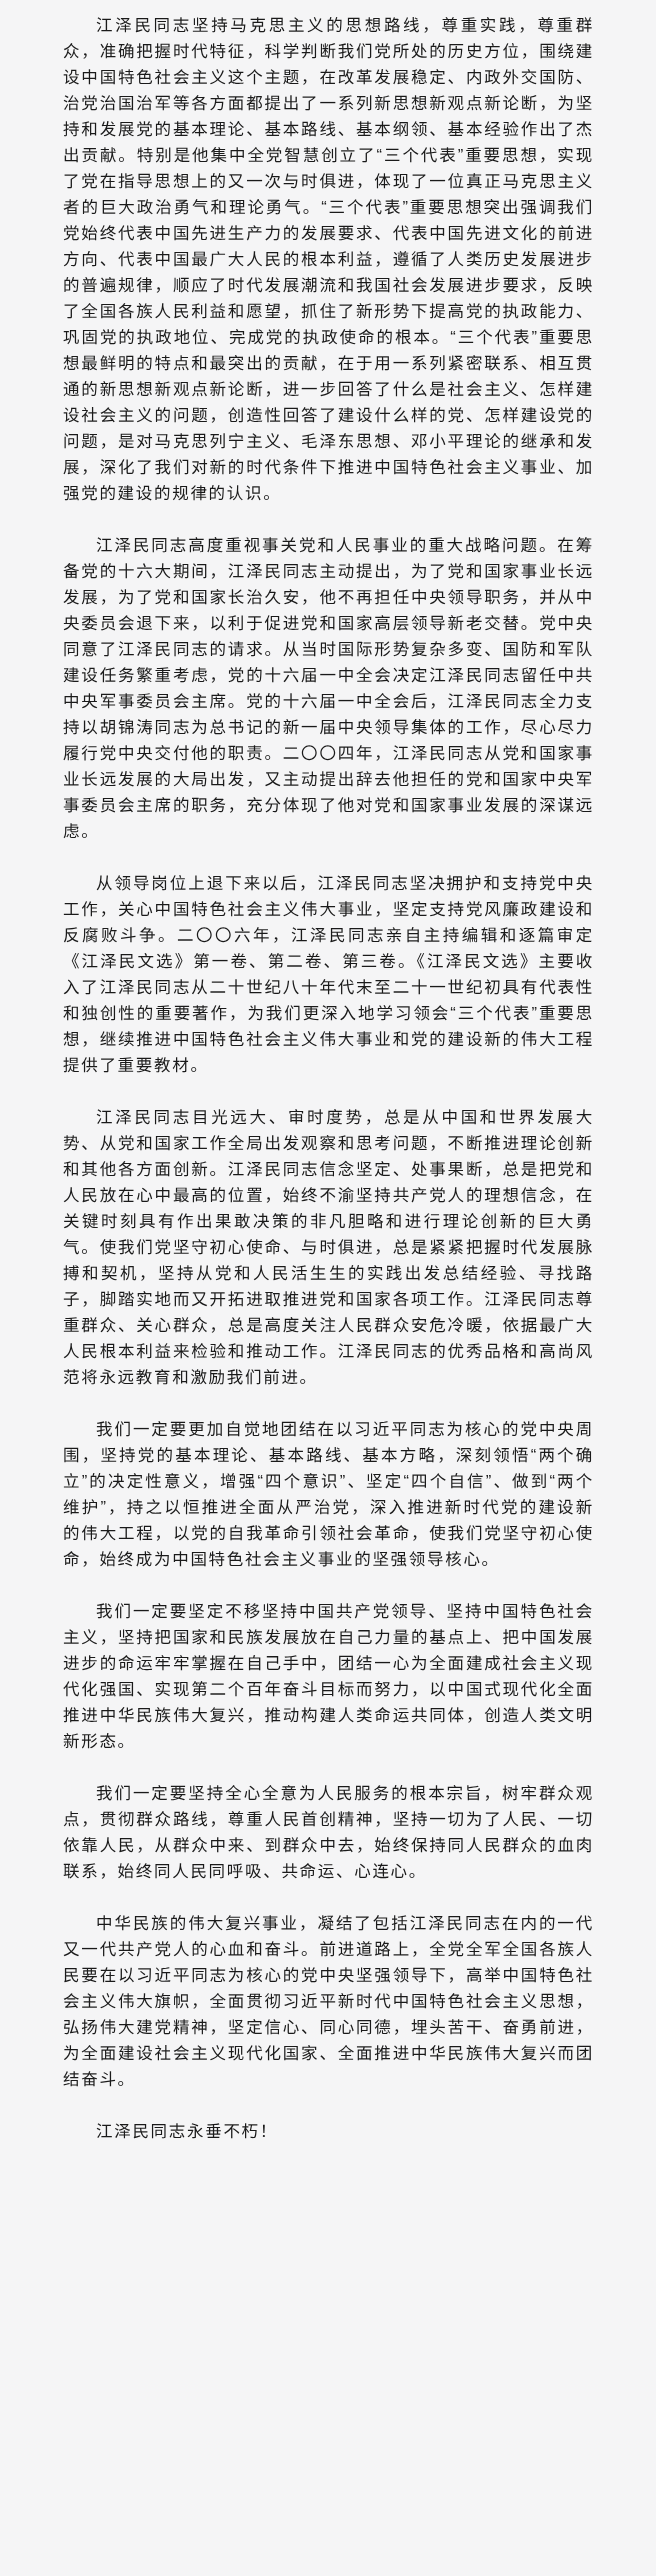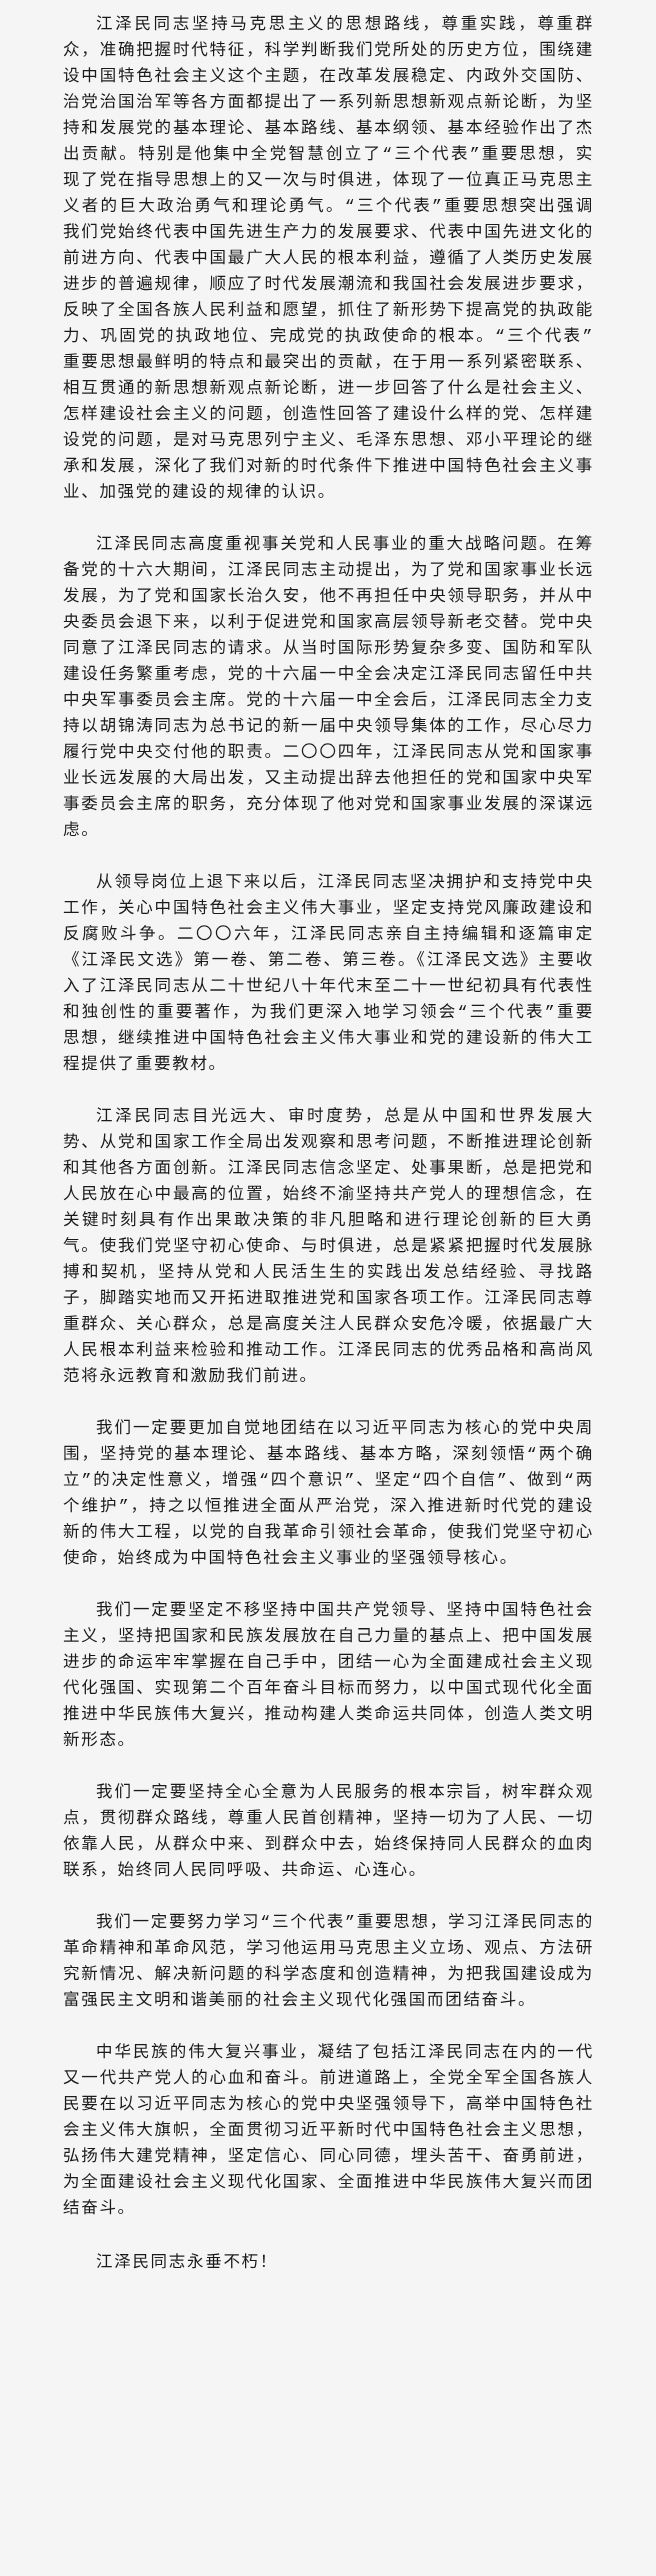--- a/index.html
+++ b/index.html
@@ -20,38 +20,36 @@
     font-size: 16.5px;
     line-height: 26px;
     letter-spacing: 1.7px;
     text-align: justify;
     text-justify: inter-ideograph;
   }
   .para {
     margin: 0 0 26px 0;
     text-indent: 2em;
     word-break: break-all;
-    font-family: Liberation Mono, monospace;
   }
   .closing {
     margin: 0 0 26px 0;
     text-indent: 2em;
   }
 </style>
 </head>
 <body>
 
 <div class="doc">
   <div id="paragraphs">
       <p class="para">江泽民同志坚持马克思主义的思想路线，尊重实践，尊重群众，准确把握时代特征，科学判断我们党所处的历史方位，围绕建设中国特色社会主义这个主题，在改革发展稳定、内政外交国防、治党治国治军等各方面都提出了一系列新思想新观点新论断，为坚持和发展党的基本理论、基本路线、基本纲领、基本经验作出了杰出贡献。特别是他集中全党智慧创立了“三个代表”重要思想，实现了党在指导思想上的又一次与时俱进，体现了一位真正马克思主义者的巨大政治勇气和理论勇气。“三个代表”重要思想突出强调我们党始终代表中国先进生产力的发展要求、代表中国先进文化的前进方向、代表中国最广大人民的根本利益，遵循了人类历史发展进步的普遍规律，顺应了时代发展潮流和我国社会发展进步要求，反映了全国各族人民利益和愿望，抓住了新形势下提高党的执政能力、巩固党的执政地位、完成党的执政使命的根本。“三个代表”重要思想最鲜明的特点和最突出的贡献，在于用一系列紧密联系、相互贯通的新思想新观点新论断，进一步回答了什么是社会主义、怎样建设社会主义的问题，创造性回答了建设什么样的党、怎样建设党的问题，是对马克思列宁主义、毛泽东思想、邓小平理论的继承和发展，深化了我们对新的时代条件下推进中国特色社会主义事业、加强党的建设的规律的认识。</p>
       <p class="para">江泽民同志高度重视事关党和人民事业的重大战略问题。在筹备党的十六大期间，江泽民同志主动提出，为了党和国家事业长远发展，为了党和国家长治久安，他不再担任中央领导职务，并从中央委员会退下来，以利于促进党和国家高层领导新老交替。党中央同意了江泽民同志的请求。从当时国际形势复杂多变、国防和军队建设任务繁重考虑，党的十六届一中全会决定江泽民同志留任中共中央军事委员会主席。党的十六届一中全会后，江泽民同志全力支持以胡锦涛同志为总书记的新一届中央领导集体的工作，尽心尽力履行党中央交付他的职责。二〇〇四年，江泽民同志从党和国家事业长远发展的大局出发，又主动提出辞去他担任的党和国家中央军事委员会主席的职务，充分体现了他对党和国家事业发展的深谋远虑。</p>
       <p class="para">从领导岗位上退下来以后，江泽民同志坚决拥护和支持党中央工作，关心中国特色社会主义伟大事业，坚定支持党风廉政建设和反腐败斗争。二〇〇六年，江泽民同志亲自主持编辑和逐篇审定《江泽民文选》第一卷、第二卷、第三卷。《江泽民文选》主要收入了江泽民同志从二十世纪八十年代末至二十一世纪初具有代表性和独创性的重要著作，为我们更深入地学习领会“三个代表”重要思想，继续推进中国特色社会主义伟大事业和党的建设新的伟大工程提供了重要教材。</p>
       <p class="para">江泽民同志目光远大、审时度势，总是从中国和世界发展大势、从党和国家工作全局出发观察和思考问题，不断推进理论创新和其他各方面创新。江泽民同志信念坚定、处事果断，总是把党和人民放在心中最高的位置，始终不渝坚持共产党人的理想信念，在关键时刻具有作出果敢决策的非凡胆略和进行理论创新的巨大勇气。使我们党坚守初心使命、与时俱进，总是紧紧把握时代发展脉搏和契机，坚持从党和人民活生生的实践出发总结经验、寻找路子，脚踏实地而又开拓进取推进党和国家各项工作。江泽民同志尊重群众、关心群众，总是高度关注人民群众安危冷暖，依据最广大人民根本利益来检验和推动工作。江泽民同志的优秀品格和高尚风范将永远教育和激励我们前进。</p>
       <p class="para">我们一定要更加自觉地团结在以习近平同志为核心的党中央周围，坚持党的基本理论、基本路线、基本方略，深刻领悟“两个确立”的决定性意义，增强“四个意识”、坚定“四个自信”、做到“两个维护”，持之以恒推进全面从严治党，深入推进新时代党的建设新的伟大工程，以党的自我革命引领社会革命，使我们党坚守初心使命，始终成为中国特色社会主义事业的坚强领导核心。</p>
       <p class="para">我们一定要坚定不移坚持中国共产党领导、坚持中国特色社会主义，坚持把国家和民族发展放在自己力量的基点上、把中国发展进步的命运牢牢掌握在自己手中，团结一心为全面建成社会主义现代化强国、实现第二个百年奋斗目标而努力，以中国式现代化全面推进中华民族伟大复兴，推动构建人类命运共同体，创造人类文明新形态。</p>
       <p class="para">我们一定要坚持全心全意为人民服务的根本宗旨，树牢群众观点，贯彻群众路线，尊重人民首创精神，坚持一切为了人民、一切依靠人民，从群众中来、到群众中去，始终保持同人民群众的血肉联系，始终同人民同呼吸、共命运、心连心。</p>
-      <p class="para">我们一定要努力学习“三个代表”重要思想，学习江泽民同志的革命精神和革命风范，学习他运用马克思主义立场、观点、方法研究新情况、解决新问题的科学态度和创造精神，为把我国建设成为富强民主文明和谐美丽的社会主义现代化强国而团结奋斗。</p>
       <p class="para">中华民族的伟大复兴事业，凝结了包括江泽民同志在内的一代又一代共产党人的心血和奋斗。前进道路上，全党全军全国各族人民要在以习近平同志为核心的党中央坚强领导下，高举中国特色社会主义伟大旗帜，全面贯彻习近平新时代中国特色社会主义思想，弘扬伟大建党精神，坚定信心、同心同德，埋头苦干、奋勇前进，为全面建设社会主义现代化国家、全面推进中华民族伟大复兴而团结奋斗。</p>
     </div>
   <p class="closing">江泽民同志永垂不朽！</p>
 
 </div>
 
 
 </body></html>

